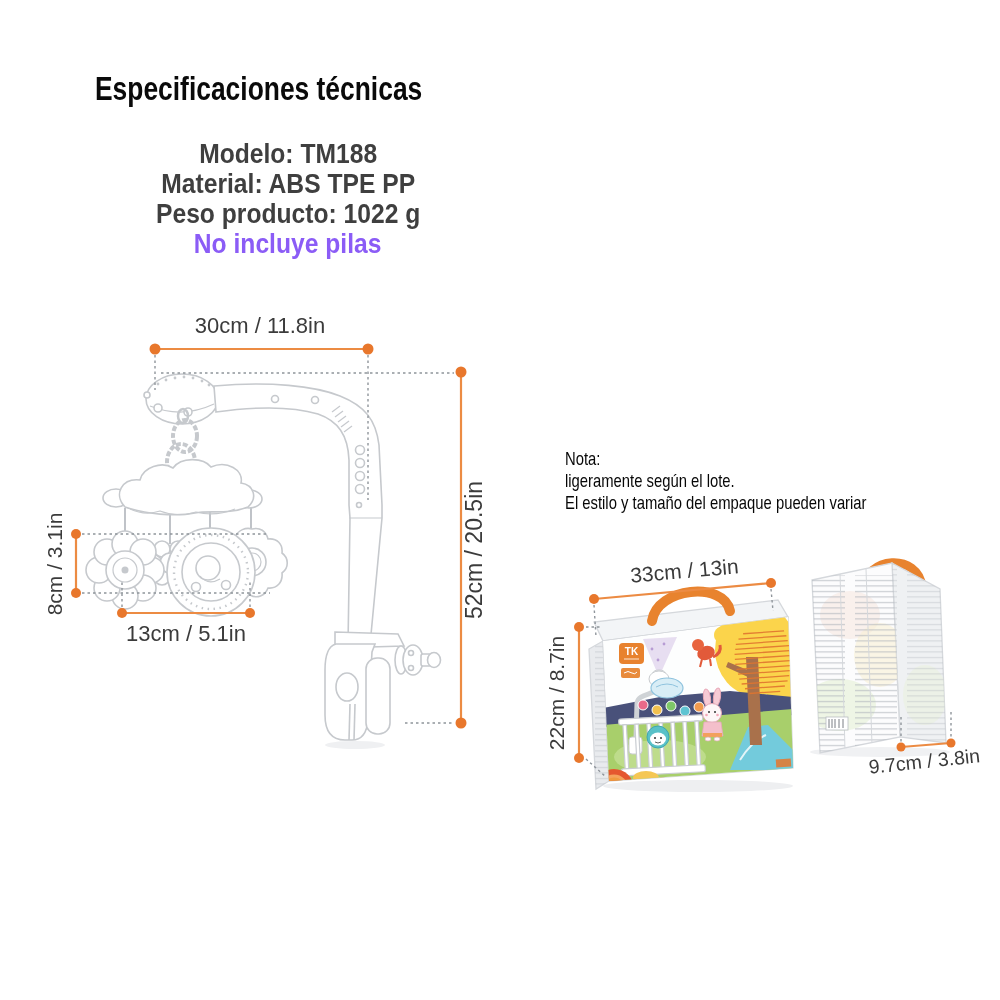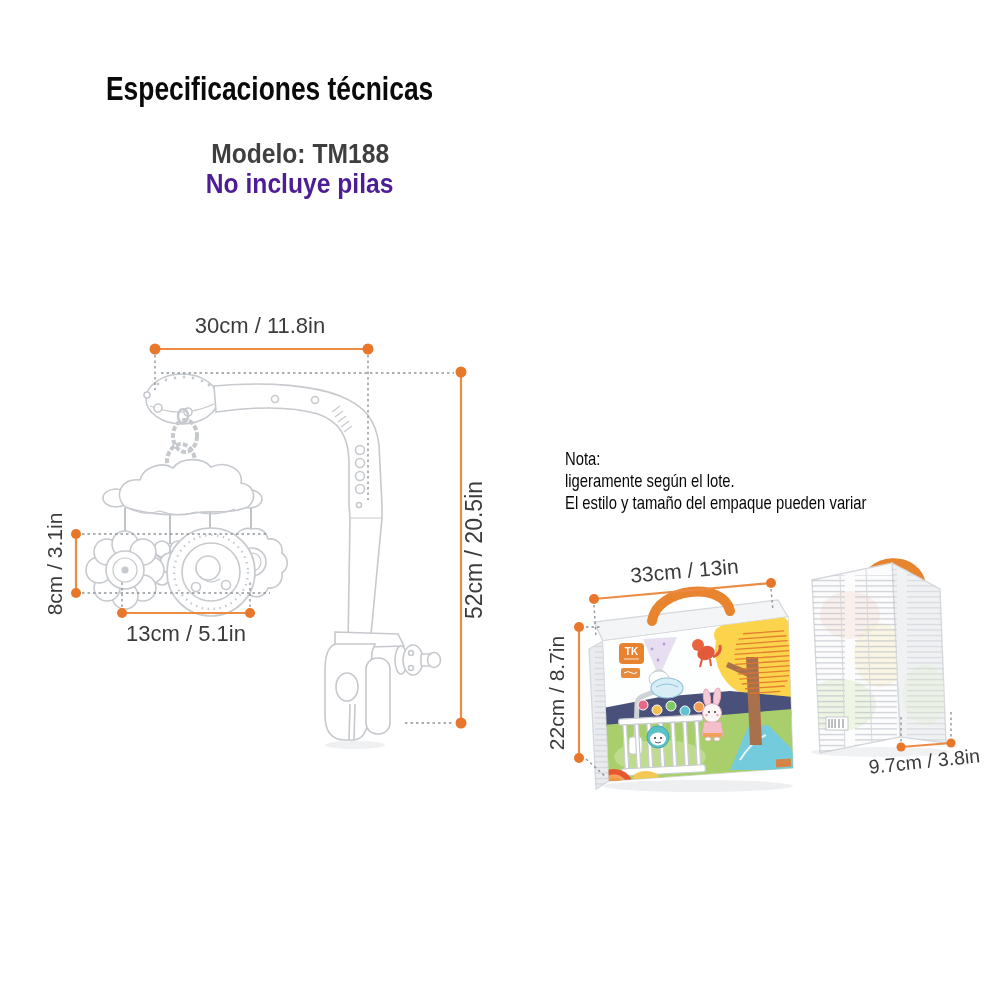--- a/index.html
+++ b/index.html
@@ -1,41 +1,43 @@
 <!DOCTYPE html>
 <html><head>
 <meta charset="utf-8">
 <style>
   html,body{margin:0;padding:0;background:#ffffff;}
   .canvas{position:relative;width:1000px;height:1000px;background:#ffffff;overflow:hidden;
           font-family:"Liberation Sans",sans-serif;}
   .cond{display:inline-block;transform:scaleX(0.8);transform-origin:left center;white-space:nowrap;}
   .cond-c{display:inline-block;transform:scaleX(0.88);transform-origin:center center;white-space:nowrap;}
-  .title{position:absolute;left:106px;top:70px;font-size:33px;font-weight:700;color:#0a0a0a;}
-  .specs{position:absolute;left:100px;top:139px;width:400px;text-align:center;
+  .title{position:absolute;left:95px;top:70px;font-size:33px;font-weight:700;color:#0a0a0a;}
+  .specs{position:absolute;left:88px;top:139px;width:400px;text-align:center;
          font-size:28px;font-weight:700;line-height:30px;color:#3f3f3f;}
-  .specs .orange{color:#4c1d95;}
+  .specs .orange{color:#8b5cf6;}
   .nota{position:absolute;left:565px;top:448px;font-size:19px;font-weight:400;
         line-height:22px;color:#070707;}
   .nota .cond{transform:scaleX(0.78);}
   .mobile-svg{position:absolute;left:30px;top:300px;width:520px;height:480px;}
   .box-svg{position:absolute;left:540px;top:545px;width:460px;height:250px;}
   svg text.dim{font-family:"Liberation Sans",sans-serif;fill:#3b3b3b;}
 </style>
 </head>
 <body>
 
 <div class="canvas">
 
   <div class="title">
     <span class="cond">Especificaciones técnicas</span>
   </div>
 
   <div class="specs">
     <div><span class="cond-c">Modelo: TM188</span></div>
+    <div><span class="cond-c">Material: ABS TPE PP</span></div>
+    <div><span class="cond-c">Peso producto: 1022 g</span></div>
     <div class="orange"><span class="cond-c">No incluye pilas</span></div>
   </div>
 
   <svg class="mobile-svg" viewBox="0 0 520 480">
     <g stroke="#C6C9CD" stroke-width="1.6" fill="#ffffff">
 
       <ellipse cx="152" cy="99" rx="36" ry="25"></ellipse>
       <path d="M120 106 Q152 119 184 104" fill="none" stroke-width="1.2"></path>
       <g fill="#C6C9CD" stroke="none">
         <circle cx="128" cy="84" r="1.4"></circle>

